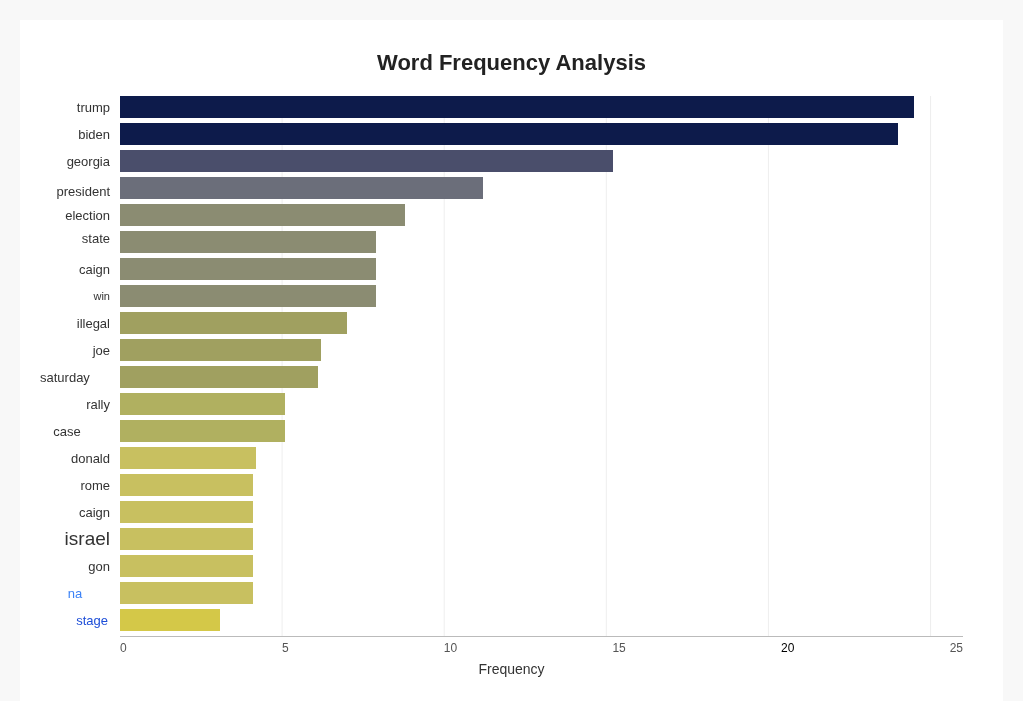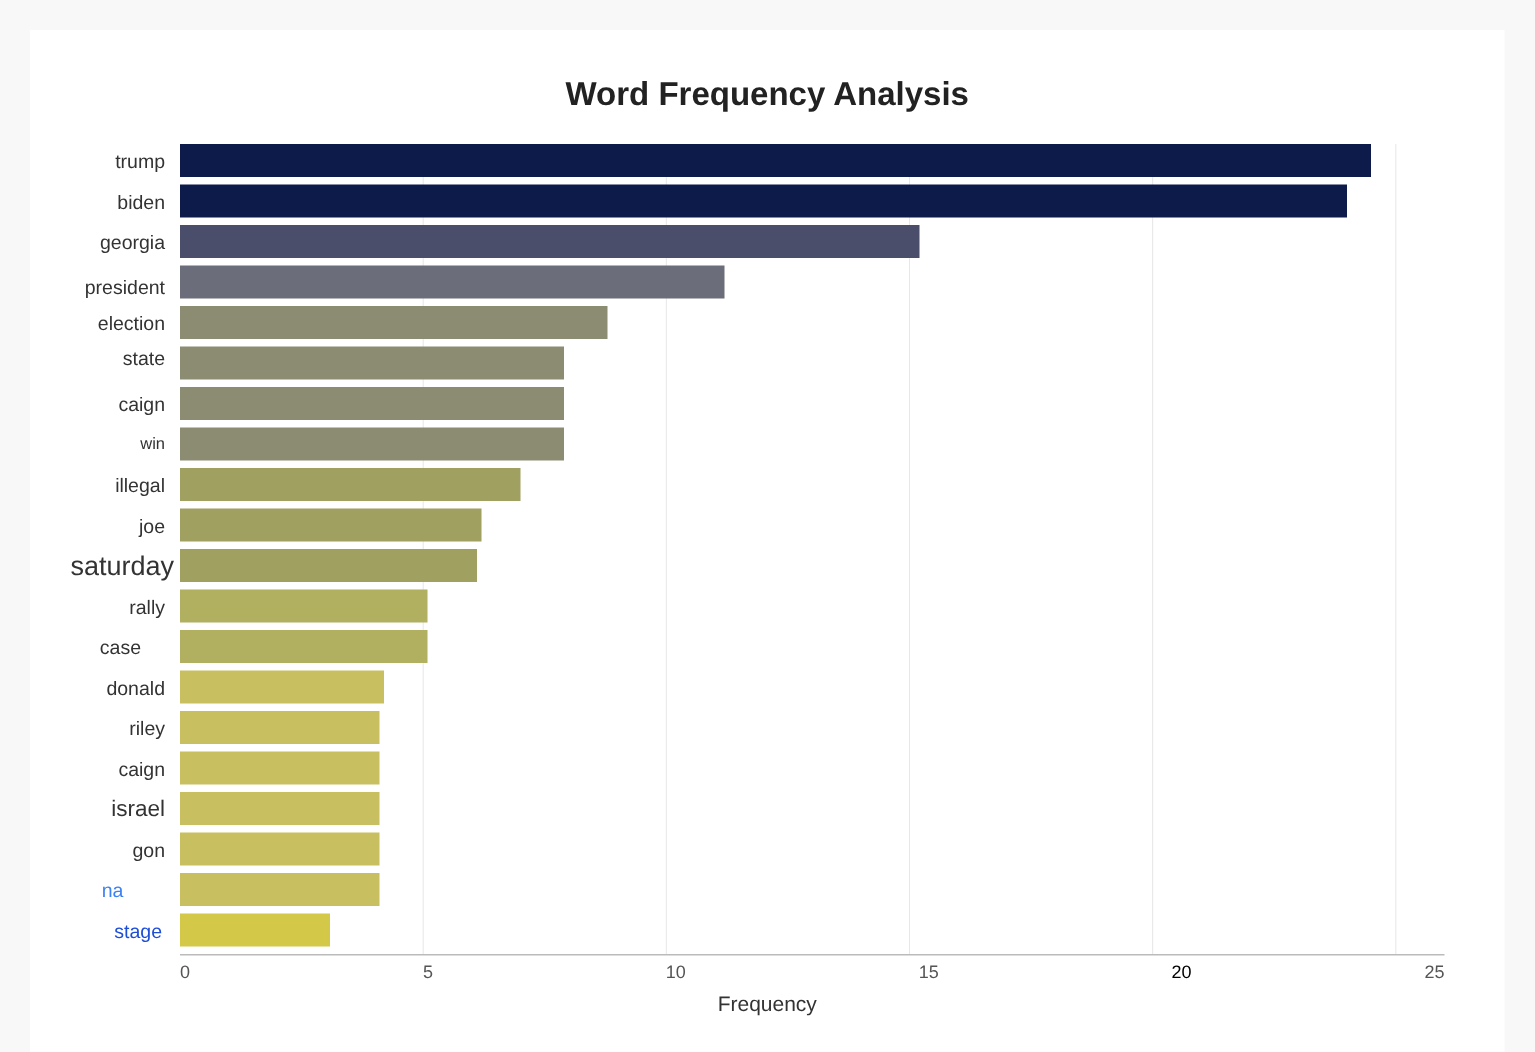--- a/index.html
+++ b/index.html
@@ -111,57 +111,57 @@
             <div style="width: 26.92%; height: 100%; background: rgb(160, 160, 96); position: absolute; left: 0px; top: 0px;"></div>
           </div>
         </div>
         <div style="display: flex; align-items: center; margin-bottom: 5px; height: 22px; position: relative;">
           <div style="position: absolute; left: -80px; width: 80px; text-align: right; padding-right: 10px; font-size: 13px; color: rgb(51, 51, 51);">joe</div>
           <div style="width: 100%; height: 22px; position: relative;">
             <div style="width: 23.85%; height: 100%; background: rgb(160, 160, 96); position: absolute; left: 0px; top: 0px;"></div>
           </div>
         </div>
         <div style="display: flex; align-items: center; margin-bottom: 5px; height: 22px; position: relative;">
-          <div style="position: absolute; left: -80px; width: 80px; text-align: right; padding-right: 4px; font-size: 18px; color: rgb(51, 51, 51);">saturday</div>
+          <div style="position: absolute; left: -80px; width: 80px; padding-right: 4px; font-size: 13px; color: rgb(51, 51, 51);">saturday</div>
           <div style="width: 100%; height: 22px; position: relative;">
             <div style="width: 23.46%; height: 100%; background: rgb(160, 160, 96); position: absolute; left: 0px; top: 0px;"></div>
           </div>
         </div>
         <div style="display: flex; align-items: center; margin-bottom: 5px; height: 22px; position: relative;">
           <div style="position: absolute; left: -80px; width: 80px; text-align: right; padding-right: 10px; font-size: 13px; color: rgb(51, 51, 51);">rally</div>
           <div style="width: 100%; height: 22px; position: relative;">
             <div style="width: 19.62%; height: 100%; background: rgb(176, 176, 96); position: absolute; left: 0px; top: 0px;"></div>
           </div>
         </div>
         <div style="display: flex; align-items: center; margin-bottom: 5px; height: 22px; position: relative;">
-          <div style="position: absolute; left: -80px; width: 80px; text-align: right; padding-right: 26px; font-size: 13px; color: rgb(51, 51, 51);">case</div>
+          <div style="position: absolute; left: -80px; width: 80px; text-align: center; padding-right: 26px; font-size: 13px; color: rgb(51, 51, 51);">case</div>
           <div style="width: 100%; height: 22px; position: relative;">
             <div style="width: 19.62%; height: 100%; background: rgb(176, 176, 96); position: absolute; left: 0px; top: 0px;"></div>
           </div>
         </div>
         <div style="display: flex; align-items: center; margin-bottom: 5px; height: 22px; position: relative;">
           <div style="position: absolute; left: -80px; width: 80px; text-align: right; padding-right: 10px; font-size: 13px; color: rgb(51, 51, 51);">donald</div>
           <div style="width: 100%; height: 22px; position: relative;">
             <div style="width: 16.15%; height: 100%; background: rgb(200, 192, 96); position: absolute; left: 0px; top: 0px;"></div>
           </div>
         </div>
         <div style="display: flex; align-items: center; margin-bottom: 5px; height: 22px; position: relative;">
-          <div style="position: absolute; left: -80px; width: 80px; text-align: right; padding-right: 10px; font-size: 13px; color: rgb(51, 51, 51);">riley</div>
+          <div style="position: absolute; left: -80px; width: 80px; text-align: right; padding-right: 10px; font-size: 13px; color: rgb(51, 51, 51);">rome</div>
           <div style="width: 100%; height: 22px; position: relative;">
             <div style="width: 15.77%; height: 100%; background: rgb(200, 192, 96); position: absolute; left: 0px; top: 0px;"></div>
           </div>
         </div>
         <div style="display: flex; align-items: center; margin-bottom: 5px; height: 22px; position: relative;">
           <div style="position: absolute; left: -80px; width: 80px; text-align: right; padding-right: 10px; font-size: 13px; color: rgb(51, 51, 51);">caign</div>
           <div style="width: 100%; height: 22px; position: relative;">
             <div style="width: 15.77%; height: 100%; background: rgb(200, 192, 96); position: absolute; left: 0px; top: 0px;"></div>
           </div>
         </div>
         <div style="display: flex; align-items: center; margin-bottom: 5px; height: 22px; position: relative;">
-          <div style="position: absolute; left: -80px; width: 80px; text-align: right; padding-right: 10px; font-size: 15px; color: rgb(51, 51, 51);">israel</div>
+          <div style="position: absolute; left: -80px; width: 80px; text-align: right; padding-right: 10px; font-size: 19px; color: rgb(51, 51, 51);">israel</div>
           <div style="width: 100%; height: 22px; position: relative;">
             <div style="width: 15.77%; height: 100%; background: rgb(200, 192, 96); position: absolute; left: 0px; top: 0px;"></div>
           </div>
         </div>
         <div style="display: flex; align-items: center; margin-bottom: 5px; height: 22px; position: relative;">
           <div style="position: absolute; left: -80px; width: 80px; text-align: right; padding-right: 10px; font-size: 13px; color: rgb(51, 51, 51);">gon</div>
           <div style="width: 100%; height: 22px; position: relative;">
             <div style="width: 15.77%; height: 100%; background: rgb(200, 192, 96); position: absolute; left: 0px; top: 0px;"></div>
           </div>
         </div>

